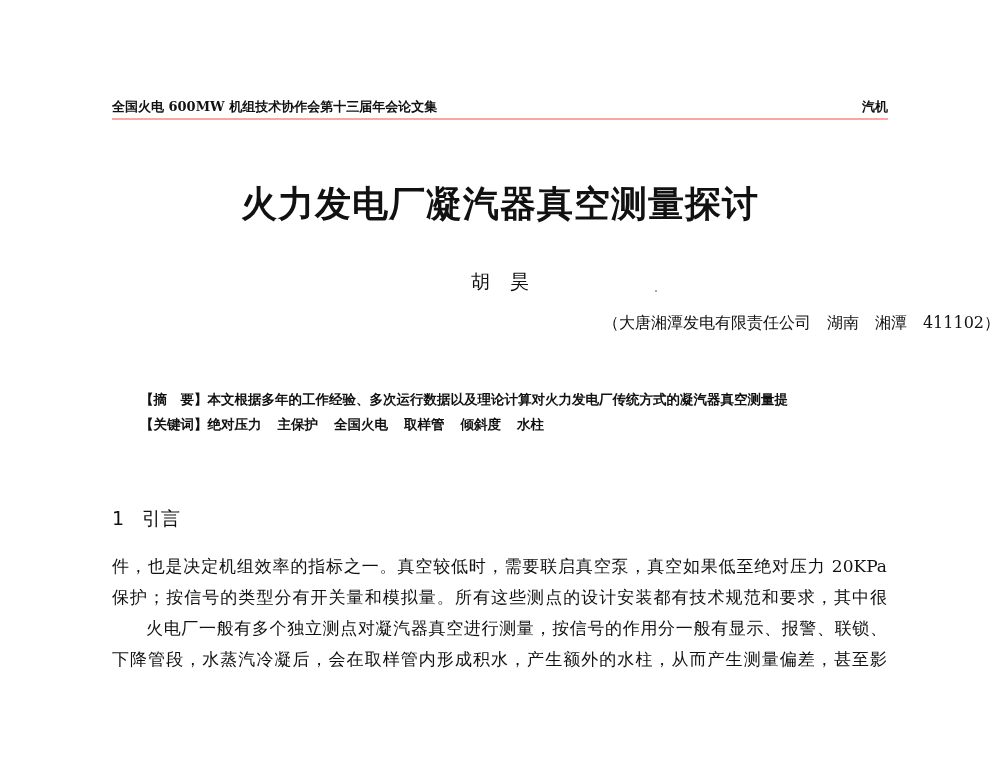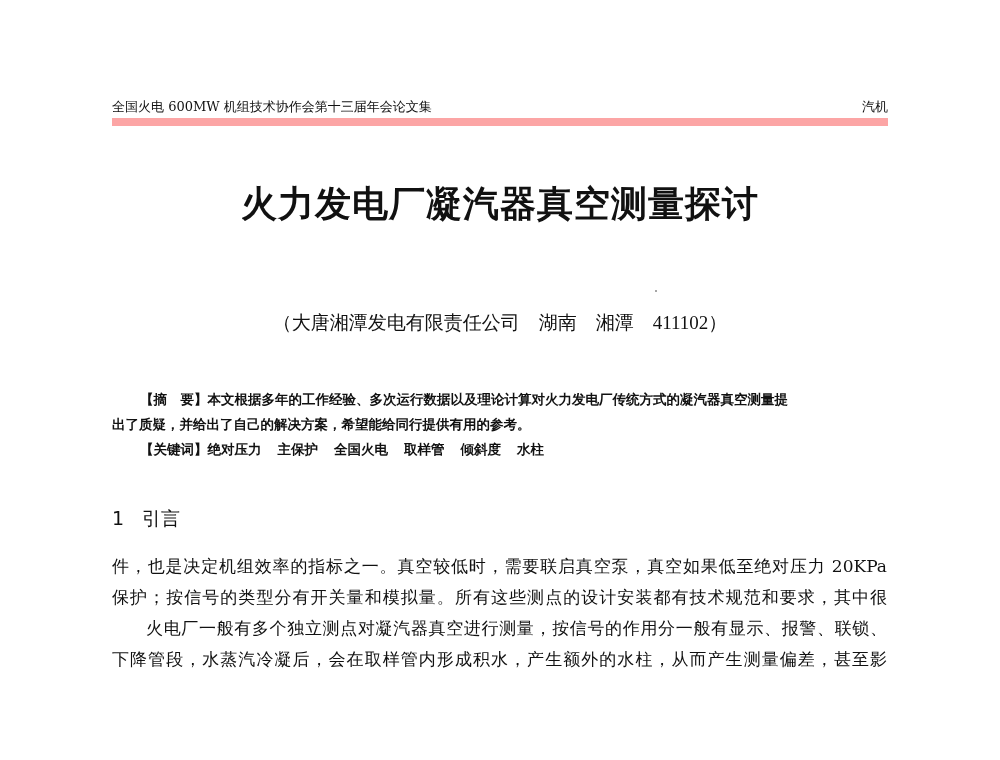--- a/index.html
+++ b/index.html
@@ -20,23 +20,23 @@
     left: 0; top: 0;
     width: 1000px; height: 760px;
     overflow: hidden;
   }
   .running-head {
     position: absolute;
     left: 112px;
     top: 98px;
     width: 776px;
     height: 20px;
-    border-bottom: 8px solid #fca5a5;
+    border-bottom: 2px solid #fca5a5;
     font-size: 13px;
-    font-weight: normal;
+    font-weight: bold;
     line-height: 18px;
     font-family: "DejaVu Serif", "Liberation Serif", serif;
   }
   .running-head .left { position: absolute; left: 0; top: 0; }
   .running-head .right { position: absolute; right: 0; top: 0; }
 
   .title {
     position: absolute;
     left: 0;
     top: 180px;
@@ -56,24 +56,23 @@
     text-align: center;
     font-size: 19px;
     line-height: 26px;
     word-spacing: 14px;
   }
   .affiliation {
     position: absolute;
     left: 0;
     top: 310px;
     width: 1000px;
-    text-align: center;
-    font-size: 19px;
+    text-align: right;
+    font-size: 16px;
     line-height: 26px;
-    font-family: Liberation Serif, serif;
   }
   .affiliation span { white-space: pre; }
 
   .abstract {
     position: absolute;
     left: 112px;
     top: 387px;
     width: 775px;
     font-size: 13.5px;
     line-height: 25px;
@@ -126,31 +125,31 @@
 
 <div class="page">
 
   <div class="running-head">
     <span class="left">全国火电 600MW 机组技术协作会第十三届年会论文集</span>
     <span class="right">汽机</span>
   </div>
 
   <div class="title">火力发电厂凝汽器真空测量探讨</div>
 
+  <div class="author">胡 昊</div>
   <div class="dot-mark"></div>
 
   <div class="affiliation">
     <span>（大唐湘潭发电有限责任公司　湖南　湘潭　411102）</span>
   </div>
 
   <div class="abstract">
     <div class="indent">
       <span class="label">【摘　要】</span><span>本文根据多年的工作经验、多次运行数据以及理论计算对火力发电厂传统方式的凝汽器真空测量提</span>
     </div>
-    <div>出了质疑，并给出了自己的解决方案，希望能给同行提供有用的参考。</div>
     <div class="indent keywords">
       <span class="label">【关键词】</span><span class="kw">绝对压力</span><span class="kw">主保护</span><span class="kw">全国火电</span><span class="kw">取样管</span><span class="kw">倾斜度</span><span class="kw">水柱</span>
     </div>
   </div>
 
   <div class="section-heading">
     <span class="num">1</span><span>引言</span>
   </div>
 
   <div class="body-text">

